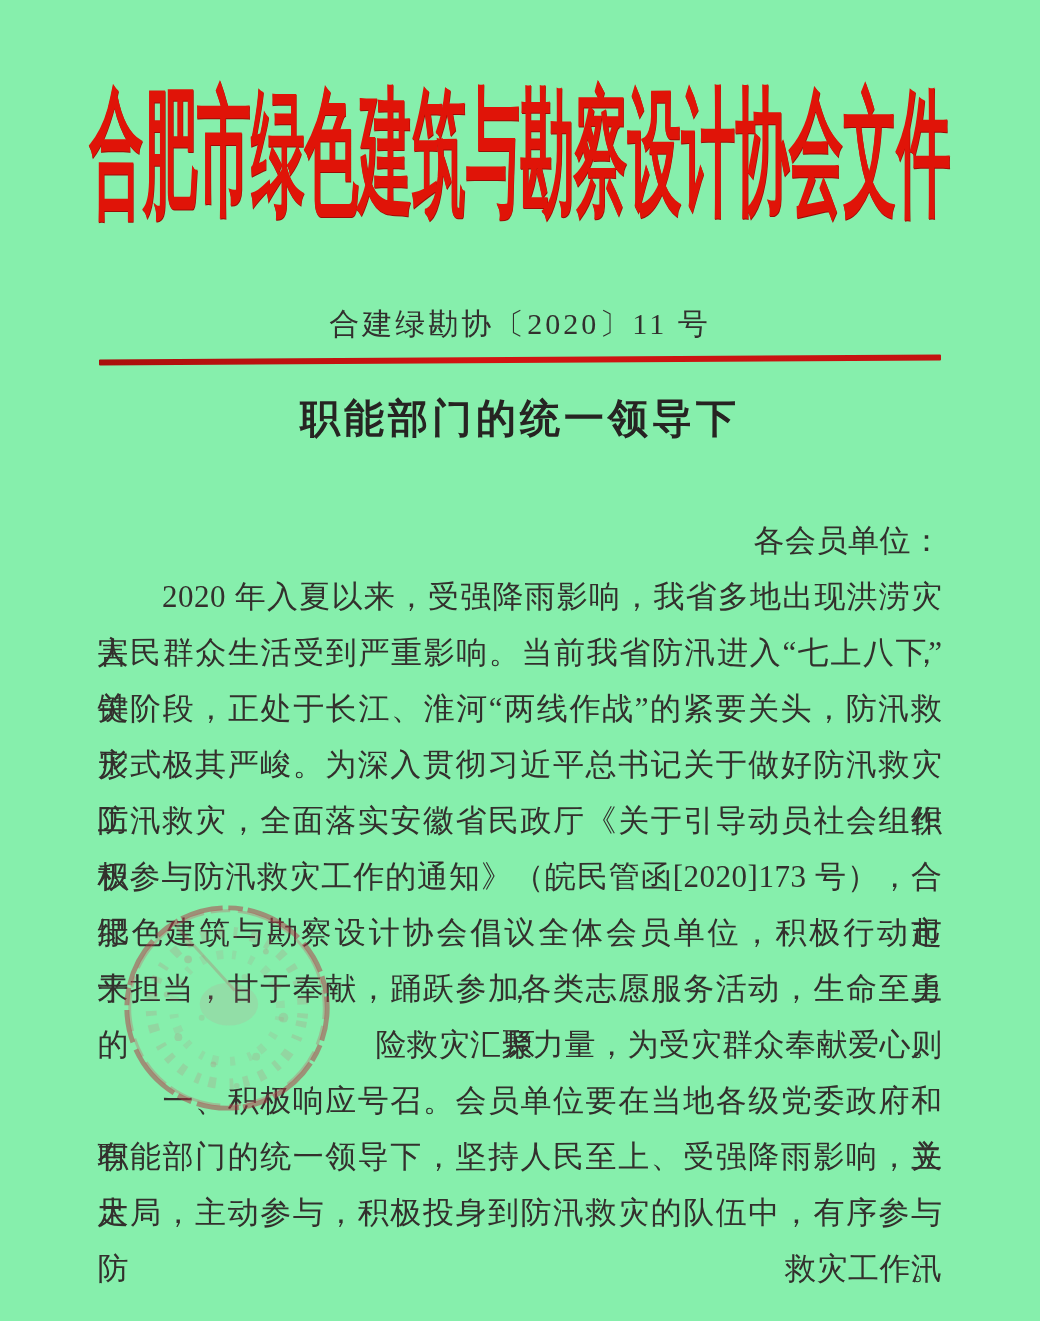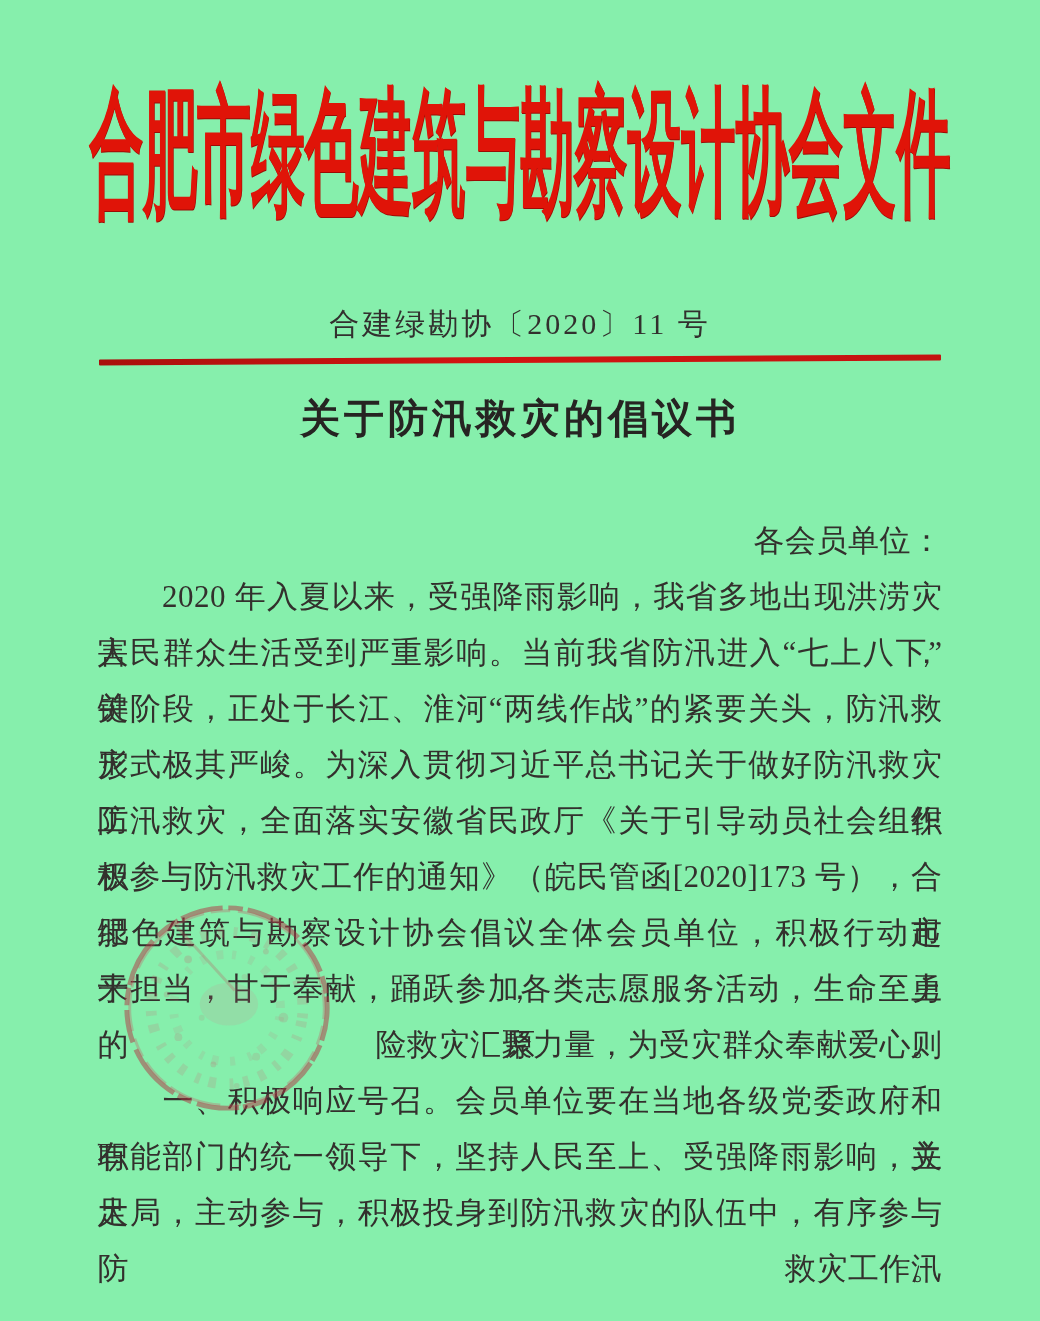--- a/index.html
+++ b/index.html
@@ -108,21 +108,21 @@
 <div class="page">
 
   <div class="red-header">
     <span class="red-header-text">合肥市绿色建筑与勘察设计协会文件</span>
   </div>
 
   <div class="doc-number">合建绿勘协〔2020〕11 号</div>
 
   <div class="red-line"></div>
 
-  <h1 class="doc-title">关于防汛救灾的倡议书</h1>
+  <h1 class="doc-title">职能部门的统一领导下</h1>
 
   <div class="body-text">
     <div class="line">各会员单位：</div>
     <div class="line just">　　2020 年入夏以来，受强降雨影响，我省多地出现洪涝灾害，</div>
     <div class="line just">人民群众生活受到严重影响。当前我省防汛进入“七上八下”关</div>
     <div class="line just">键阶段，正处于长江、淮河“两线作战”的紧要关头，防汛救灾</div>
     <div class="line just">形式极其严峻。为深入贯彻习近平总书记关于做好防汛救灾工作</div>
     <div class="line just">防汛救灾，全面落实安徽省民政厅《关于引导动员社会组织积</div>
     <div class="line just">极参与防汛救灾工作的通知》（皖民管函[2020]173 号），合肥市</div>
     <div class="line just">绿色建筑与勘察设计协会倡议全体会员单位，积极行动起来，勇</div>

